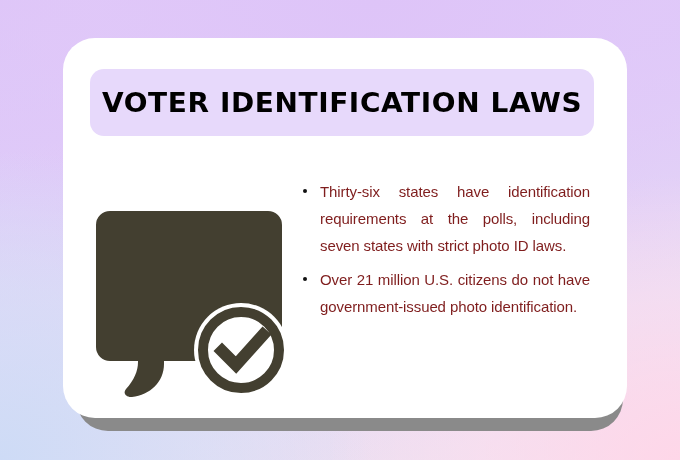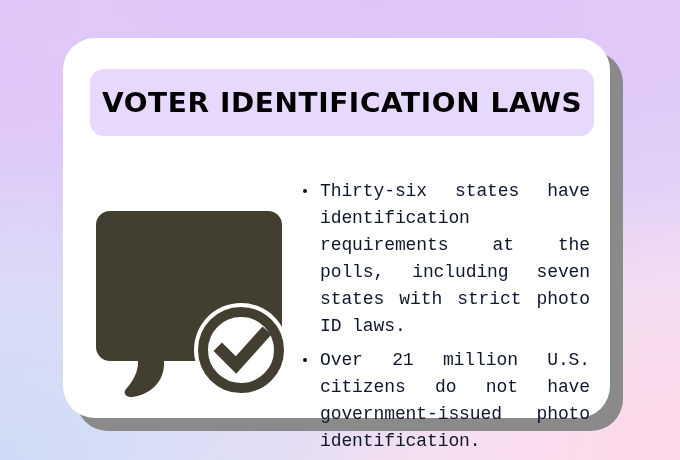--- a/index.html
+++ b/index.html
@@ -37,20 +37,21 @@
   }
 
   #card {
     position: absolute;
     left: 63px;
     top: 38px;
     width: 547px;
     height: 380px;
     border-radius: 32px;
     background: #ffffff;
+    padding-left: 17px;
   }
 
   
   #title-badge {
     position: absolute;
     left: 27px;
     top: 31px;
     width: 504px;
     height: 67px;
     border-radius: 14px;
@@ -79,24 +80,24 @@
     width: 290px;
     margin: 0;
     padding: 0;
     list-style: none;
   }
 
   .bullet-item {
     position: relative;
     padding-left: 20px;
     margin: 0 0 7px 0;
-    font-family: Liberation Mono, monospace;
-    font-size: 18px;
+    font-family: Liberation Sans, sans-serif;
+    font-size: 15px;
     line-height: 27px;
-    color: #0f172a;
+    color: #7f1d1d;
     text-align: justify;
     text-justify: inter-word;
     letter-spacing: -0.1px;
   }
   .bullet-item:last-child { margin-bottom: 6px; }
 
   .bullet-dot {
     position: absolute;
     left: 3px;
     top: 11px;

